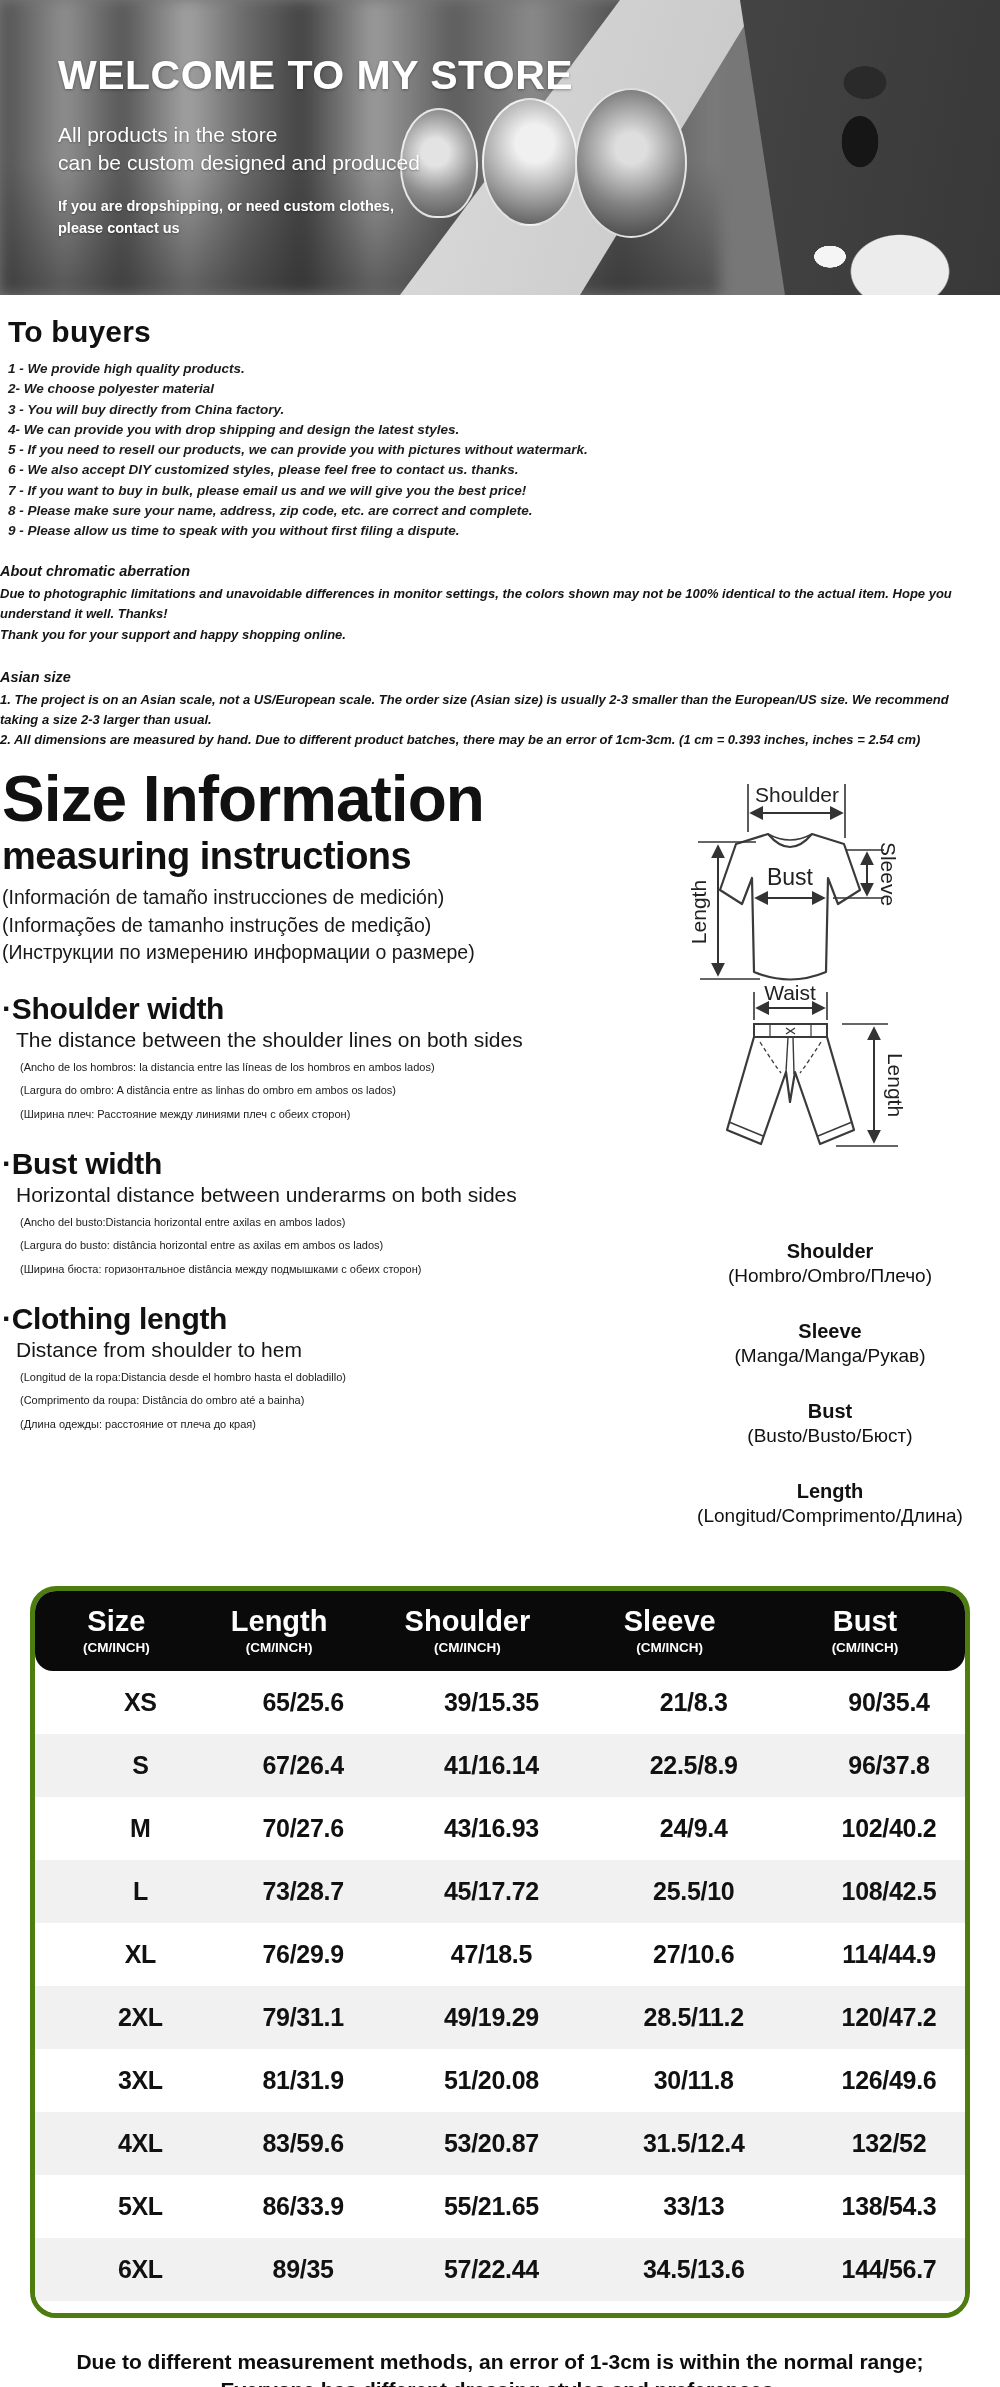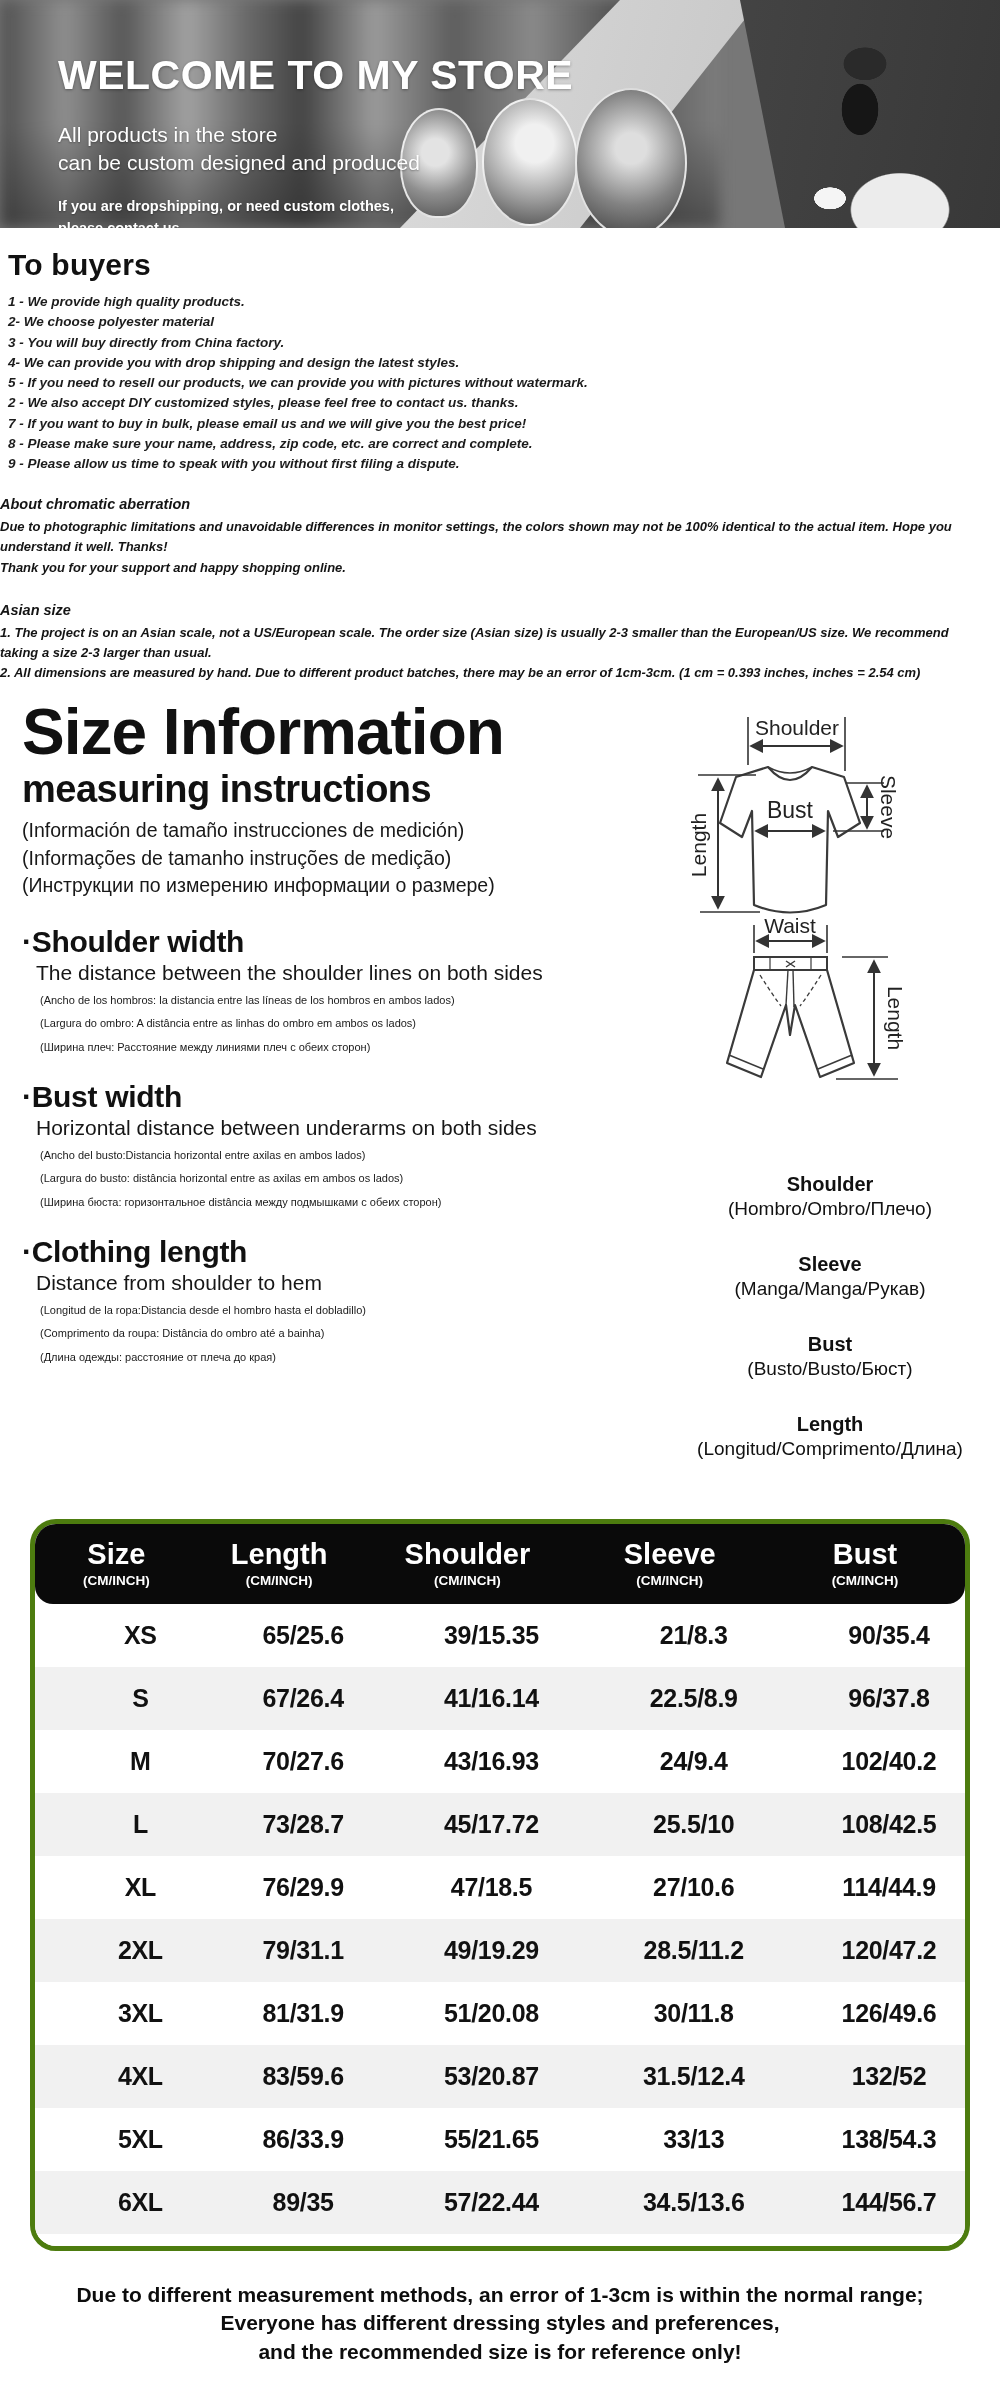--- a/index.html
+++ b/index.html
@@ -7,21 +7,21 @@
   body {
     width: 1000px;
     font-family: "Liberation Sans", "DejaVu Sans", sans-serif;
     color: #111;
   }
   .page { width: 1000px; overflow: hidden; background: #fff; }
 
   
   .banner {
     position: relative;
-    height: 228px;
+    height: 295px;
     overflow: hidden;
     background: #777;
   }
   .banner-street {
     position: absolute; inset: 0; width: 72%; height: 100%;
     background: linear-gradient(90deg,#4f4f4f 0%,#8f8f8f 9%,#575757 17%,#a2a2a2 26%,#6b6b6b 34%,#444 42%,#9b9b9b 52%,#5d5d5d 63%,#8a8a8a 74%,#505050 86%,#7e7e7e 100%);
     filter: blur(7px);
   }
   .banner-street::after {
     content:""; position:absolute; left:0; right:0; bottom:0; height:45%;
@@ -72,21 +72,21 @@
   }
 
   
   .notice { padding: 22px 0 0 0; font-style: italic; color: #141414; }
   .notice h3 { font-size: 14.5px; font-weight: 700; margin-bottom: 5px; }
   .notice p { font-size: 13px; font-weight: 600; line-height: 1.55; max-width: 985px; }
   .notice .grp2 { margin-top: 24px; }
 
   
   .columns { display: flex; margin-top: 16px; }
-  .col-left { width: 660px; padding-left: 22px; }
+  .col-left { width: 660px; padding-left: 2px; }
   .col-right { width: 340px; padding-top: 6px; text-align: center; }
 
   .size-title { font-size: 64px; font-weight: 800; letter-spacing: -1px; line-height: 1.05; }
   .size-subtitle { font-size: 38px; font-weight: 800; letter-spacing: -.5px; margin-top: 2px; }
   .size-translations { margin-top: 6px; }
   .size-translations div { font-size: 19.5px; font-weight: 500; line-height: 1.4; color: #181818; }
 
   .measure { margin-top: 26px; }
   .measure h3 { font-size: 30px; font-weight: 800; letter-spacing:-.3px; }
   .measure .desc { font-size: 21px; font-weight: 500; margin: 2px 0 8px 14px; color:#161616; }
@@ -154,21 +154,21 @@
   </header>
 
   <section class="to-buyers">
     <h2>To buyers</h2>
     <div class="items">
       <div>1 - We provide high quality products.</div>
       <div>2- We choose polyester material</div>
       <div>3 - You will buy directly from China factory.</div>
       <div>4- We can provide you with drop shipping and design the latest styles.</div>
       <div>5 - If you need to resell our products, we can provide you with pictures without watermark.</div>
-      <div>2 - We also accept DIY customized styles, please feel free to contact us. thanks.</div>
+      <div>6 - We also accept DIY customized styles, please feel free to contact us. thanks.</div>
       <div>7 - If you want to buy in bulk, please email us and we will give you the best price!</div>
       <div>8 - Please make sure your name, address, zip code, etc. are correct and complete.</div>
       <div>9 - Please allow us time to speak with you without first filing a dispute.</div>
     </div>
   </section>
 
   <section class="notice">
     <div>
       <h3>About chromatic aberration</h3>
       <p>Due to photographic limitations and unavoidable differences in monitor settings, the colors shown may not be 100% identical to the actual item. Hope you understand it well. Thanks!</p>

